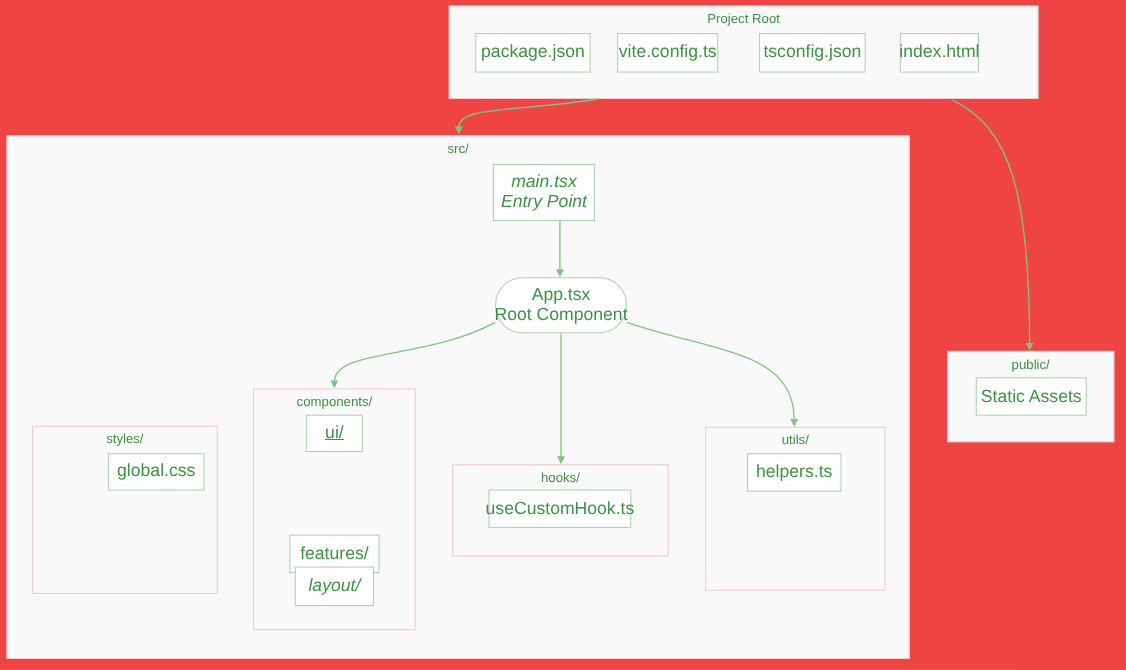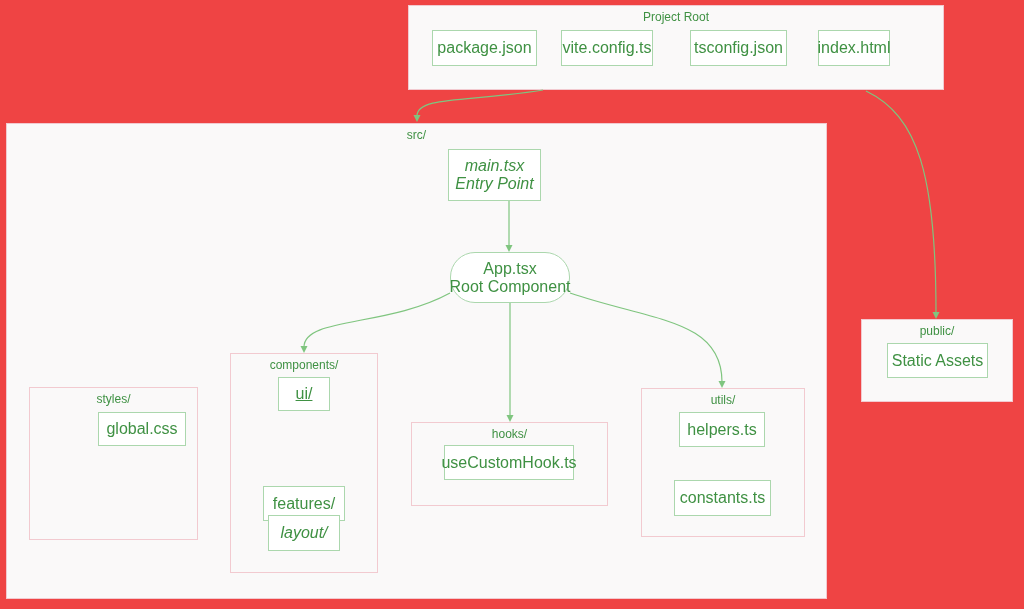--- a/index.html
+++ b/index.html
@@ -104,21 +104,20 @@
 
   <div class="node" style="left:278px; top:377px; width:52px; height:34px;text-decoration:underline;">ui/</div>
   <div class="node" style="left:263px; top:446px; width:82px; height:35px;margin-top:40px;">features/</div>
   <div class="node" style="left:268px; top:515px; width:72px; height:36px;font-style:italic;">layout/</div>
 
   <div class="node" style="left:69px; top:412px; width:88px; height:34px;margin-left:29px;">global.css</div>
 
   <div class="node" style="left:444px; top:445px; width:130px; height:35px;">useCustomHook.ts</div>
 
   <div class="node" style="left:679px; top:412px; width:86px; height:35px;">helpers.ts</div>
-  <div class="node" style="left:674px; top:480px; width:97px; height:36px;">constants.ts</div>
 
   <div class="node" style="left:887px; top:343px; width:101px; height:35px;">Static Assets</div>
 
   <svg class="edges" viewBox="0 0 1024 609" aria-hidden="true">
     <defs>
       <marker id="arrow" viewBox="0 0 6 6" refX="1" refY="3" markerWidth="6" markerHeight="6" orient="auto">
         <path class="arrowhead" d="M0,0 L6,3 L0,6 z"></path>
       </marker>
     </defs>
     <path class="edge" d="M 543 90 C 470 102, 417 96, 417 116" marker-end="url(#arrow)"></path>

